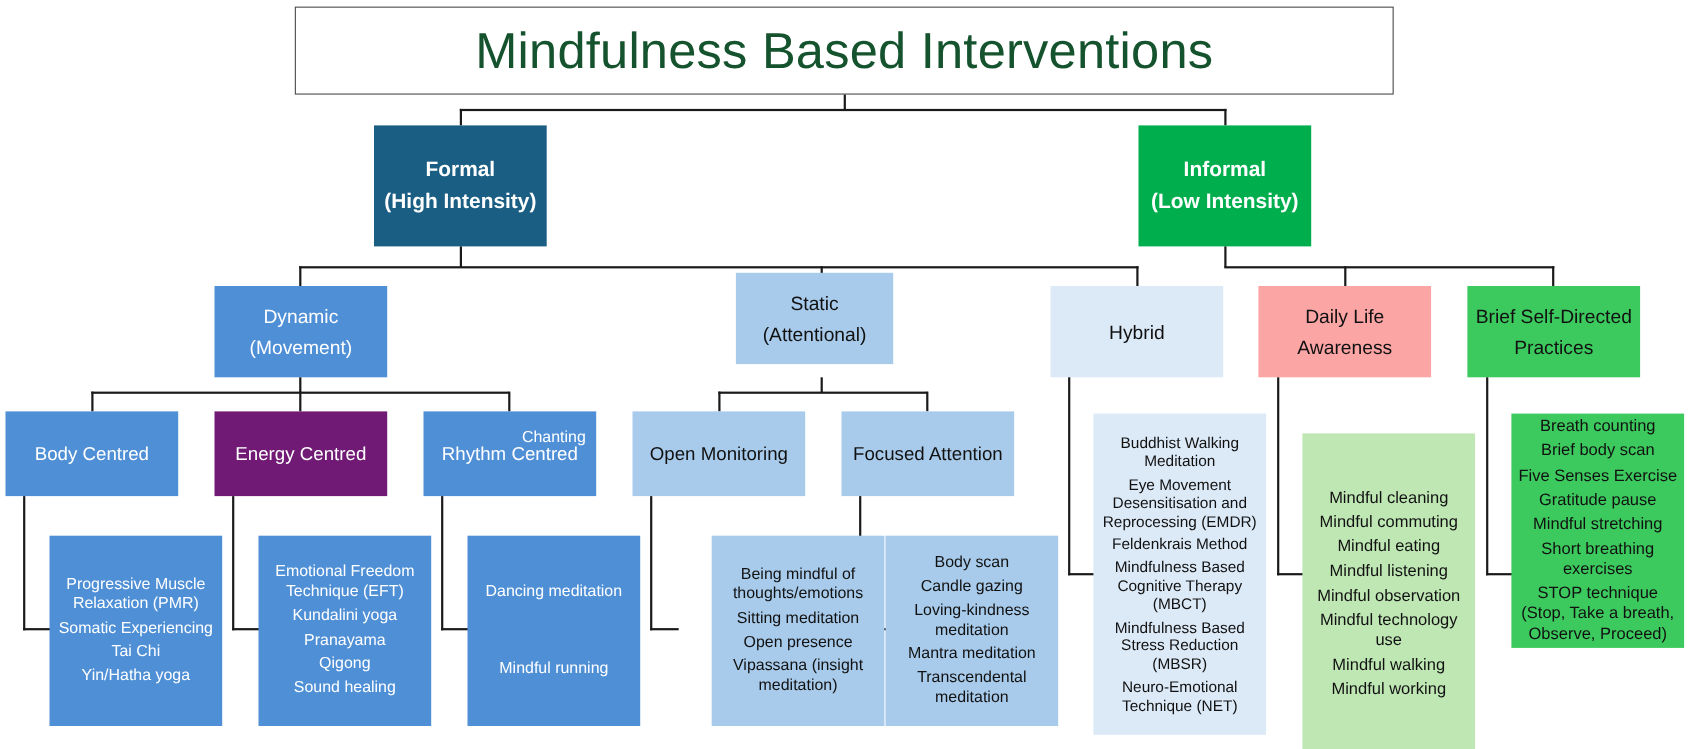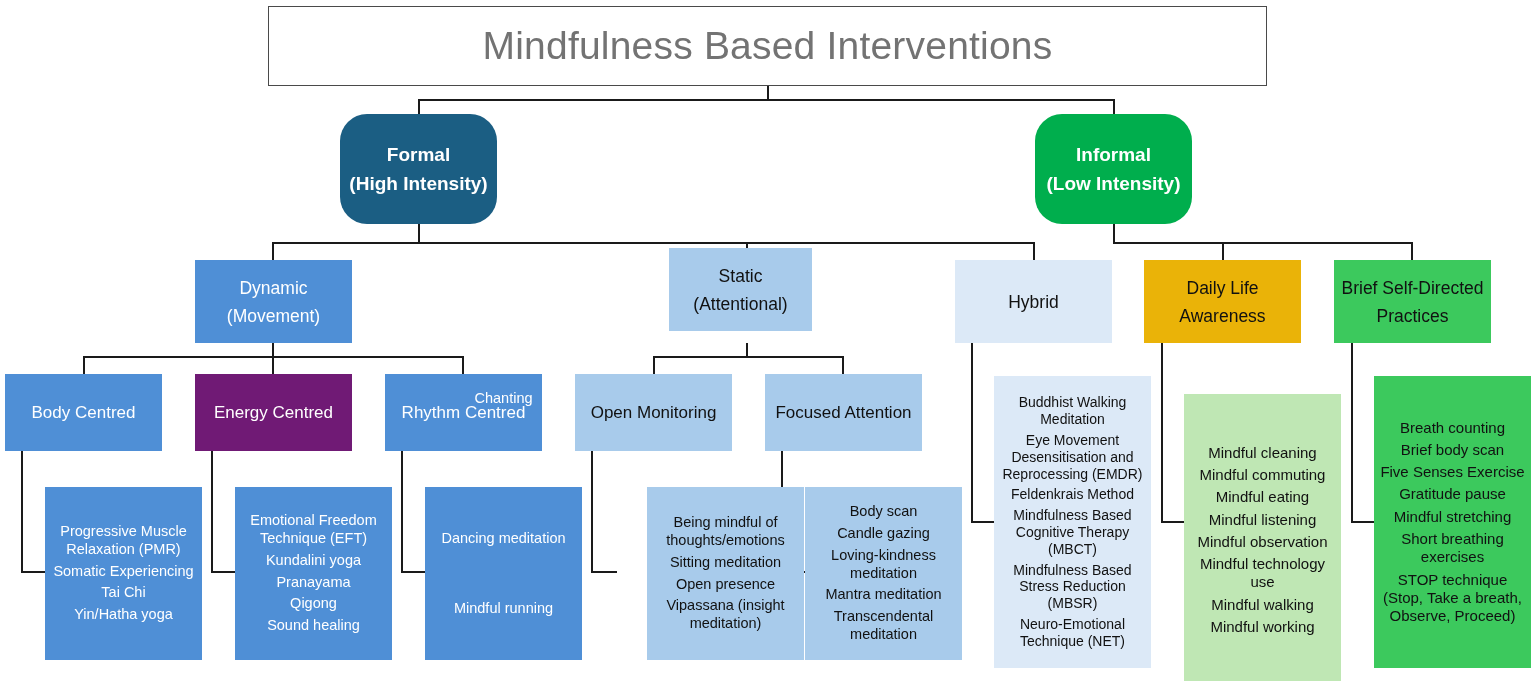--- a/index.html
+++ b/index.html
@@ -7,38 +7,38 @@
   #canvas{position:relative;width:1535px;height:681px;}
 
   .box{position:absolute;box-sizing:border-box;display:flex;flex-direction:column;
        align-items:center;justify-content:center;text-align:center;}
   .line{position:absolute;background:#1a1a1a;}
   .vline{width:2px;}
   .hline{height:2px;}
 
   
   #root{left:268px;top:6px;width:999px;height:80px;border:1.5px solid #4a4a4a;background:#fff;}
-  #root .t{font-size:39px;color:#737373;letter-spacing:.2px;}
-
-  
-  .l2{height:110px;width:157px;border-radius:27px;}
+  #root .t{font-size:46px;color:#14532d;letter-spacing:.2px;}
+
+  
+  .l2{height:110px;width:157px;}
   .l2 .t{font-size:19px;font-weight:bold;color:#fff;line-height:1.55;}
   #formal{left:340px;top:114px;background:#1b5e83;}
   #informal{left:1035px;top:114px;background:#00ae4d;}
 
   
   .l3{height:83px;}
   .l3 .t{font-size:17.5px;line-height:1.6;}
   #dynamic{left:195px;top:260px;width:157px;background:#4f8fd6;}
   #dynamic .t{color:#fff;}
   #static{left:669px;top:248px;width:143px;background:#a8cbeb;}
   #static .t{color:#111;}
   #hybrid{left:955px;top:260px;width:157px;background:#dce9f7;}
   #hybrid .t{color:#111;}
-  #daily{left:1144px;top:260px;width:157px;background:#eab308;}
+  #daily{left:1144px;top:260px;width:157px;background:#fca5a5;}
   #daily .t{color:#111;}
   #brief{left:1334px;top:260px;width:157px;background:#3cc95d;}
   #brief .t{color:#111;}
 
   
   .l4{height:77px;width:157px;top:374px;}
   .l4 .t{font-size:17px;}
   #bodyc{left:5px;background:#4f8fd6;}
   #energyc{left:195px;background:#701a75;}
   #rhythmc{left:385px;background:#4f8fd6;}
@@ -62,21 +62,21 @@
   .lgreen{background:#3cc95d;}
   .lgreen .item{color:#111;}
 
   #leaf-body{left:45px;top:487px;width:157px;height:173px;}
   #leaf-energy{left:235px;top:487px;width:157px;height:173px;}
   #leaf-rhythm{left:425px;top:487px;width:157px;height:173px;gap:48px;}
   #leaf-open{left:647px;top:487px;width:157px;height:173px;}
   #leaf-focus{left:805px;top:487px;width:157px;height:173px;}
   #leaf-hybrid{left:994px;top:376px;width:157px;height:292px;}
   #leaf-daily{left:1184px;top:394px;width:157px;height:292px;}
-  #leaf-brief{left:1374px;top:376px;width:157px;height:292px;}
+  #leaf-brief{left:1374px;top:376px;width:157px;height:213px;}
   #leaf-hybrid .item{font-size:14px;line-height:1.2;}
   #leaf-daily .item,#leaf-brief .item{font-size:15px;line-height:1.22;}
 </style>
 </head>
 <body>
 
 <div id="canvas">
 
   <div class="box" id="root">
     <div class="t">Mindfulness Based Interventions</div>

